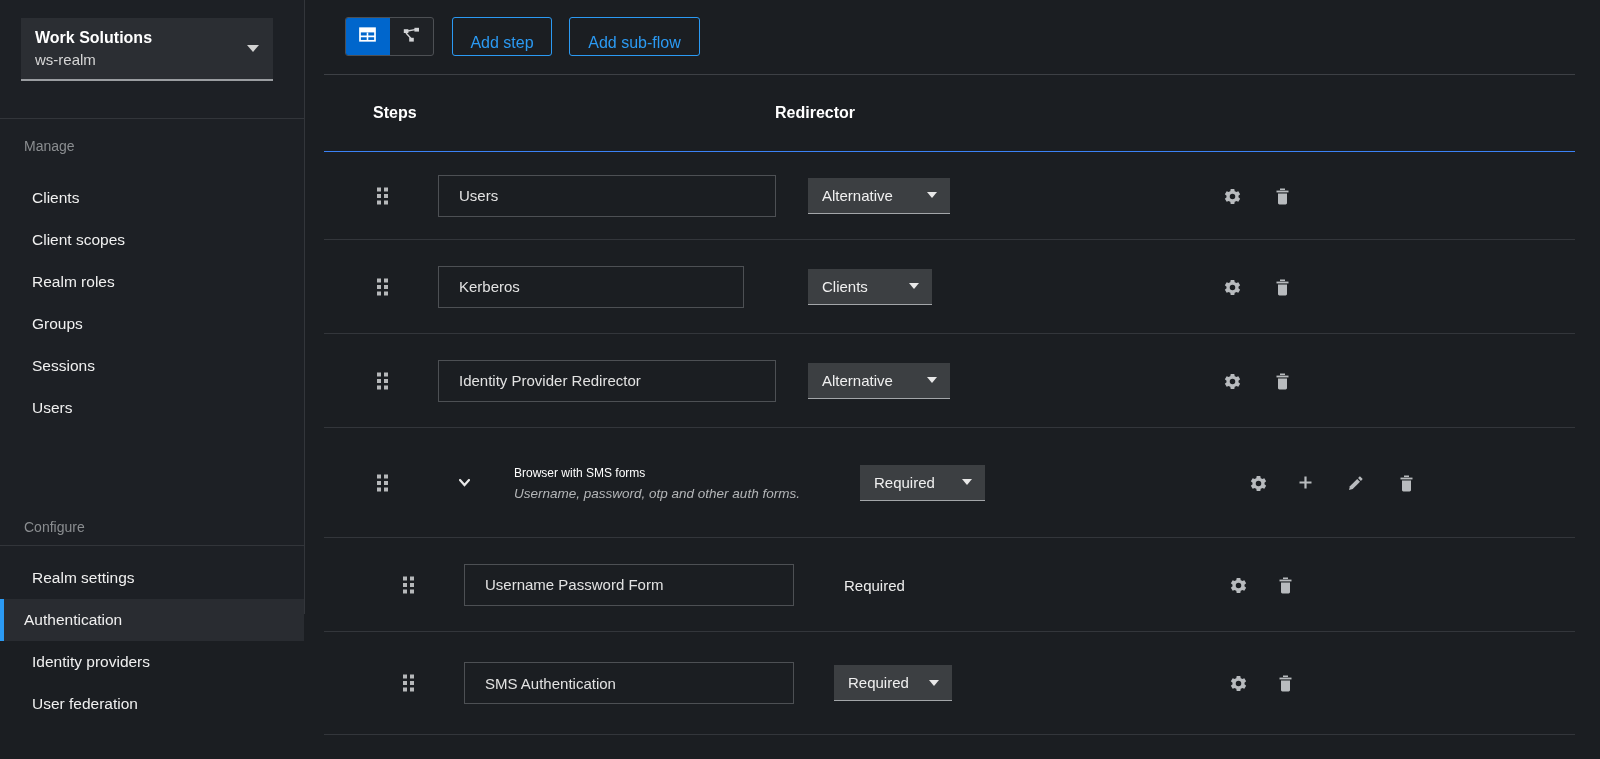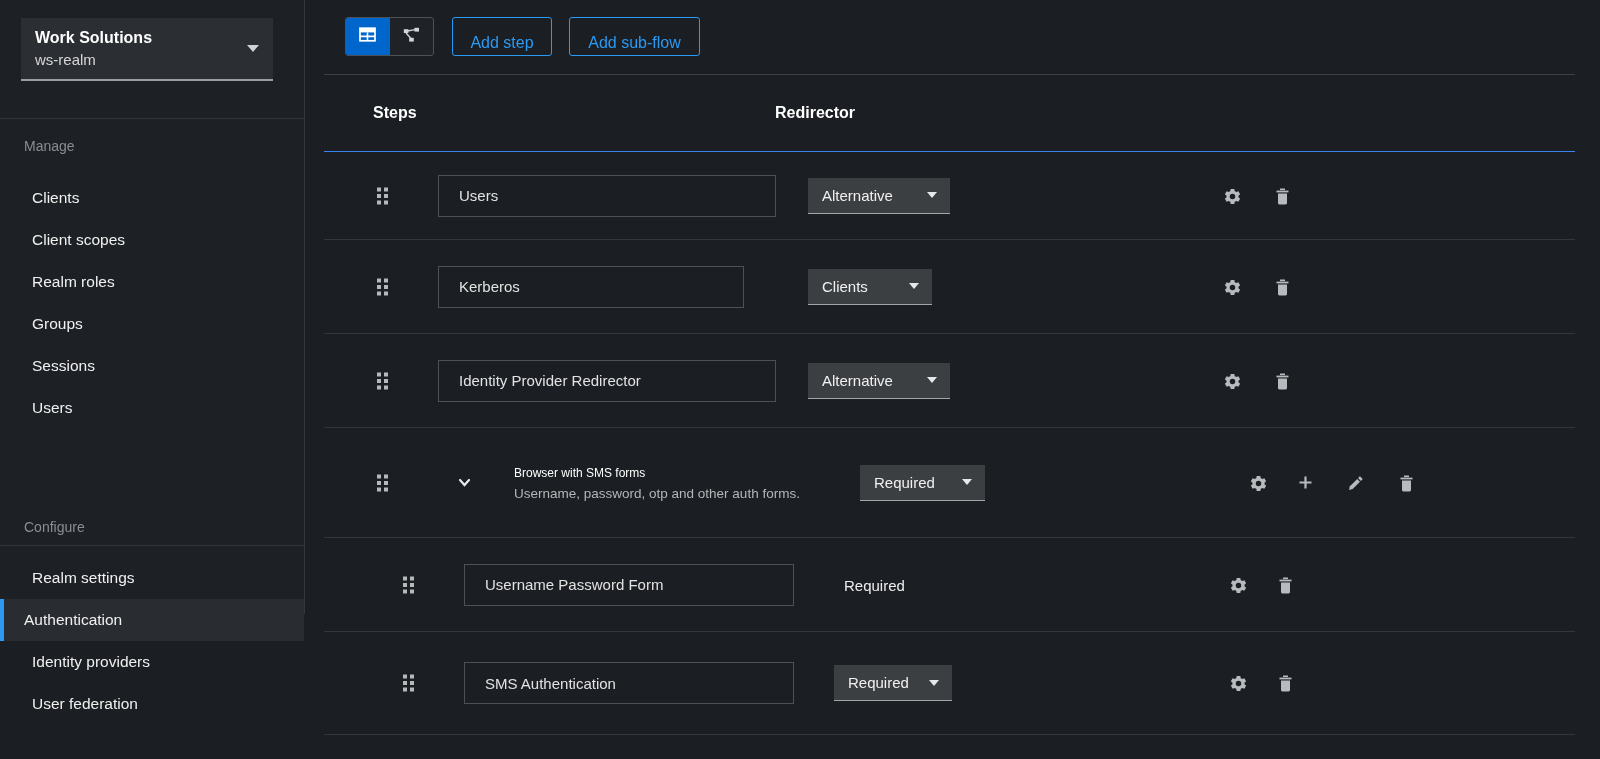--- a/index.html
+++ b/index.html
@@ -79,21 +79,21 @@
 
   .drag-handle { color:#b6b8ba; cursor:grab; line-height:0; }
   .expand-toggle { color:#e8e8e8; cursor:pointer; line-height:0; }
 
   .name-box {
     height:42px; border:1px solid #4d5054; background:transparent;
     display:flex; align-items:center; padding-left:20px;
     font-size:15px; color:#e2e2e2;
   }
   .subflow-titles .sf-title { font-size:12px; color:#ffffff; margin-bottom:6px; }
-  .subflow-titles .sf-desc { font-size:13.5px; color:#b4b6b8; }
+  .subflow-titles .sf-desc { font-size:13.5px; color:#b4b6b8;font-style:italic; }
 
   .req-select {
     height:36px; background:#3c3f42; border-bottom:1px solid #a3a6a9;
     display:inline-flex; align-items:center; justify-content:space-between;
     padding:0 13px 0 14px; cursor:pointer; font-size:15px; color:#f0f0f0;
   }
   .req-select .caret-down { border-top-color:#e8e8e8; border-left-width:5px; border-right-width:5px; border-top-width:6px; margin-left:14px; }
   .req-text { font-size:15px; color:#ededed; }
 
   .icon-btn {

